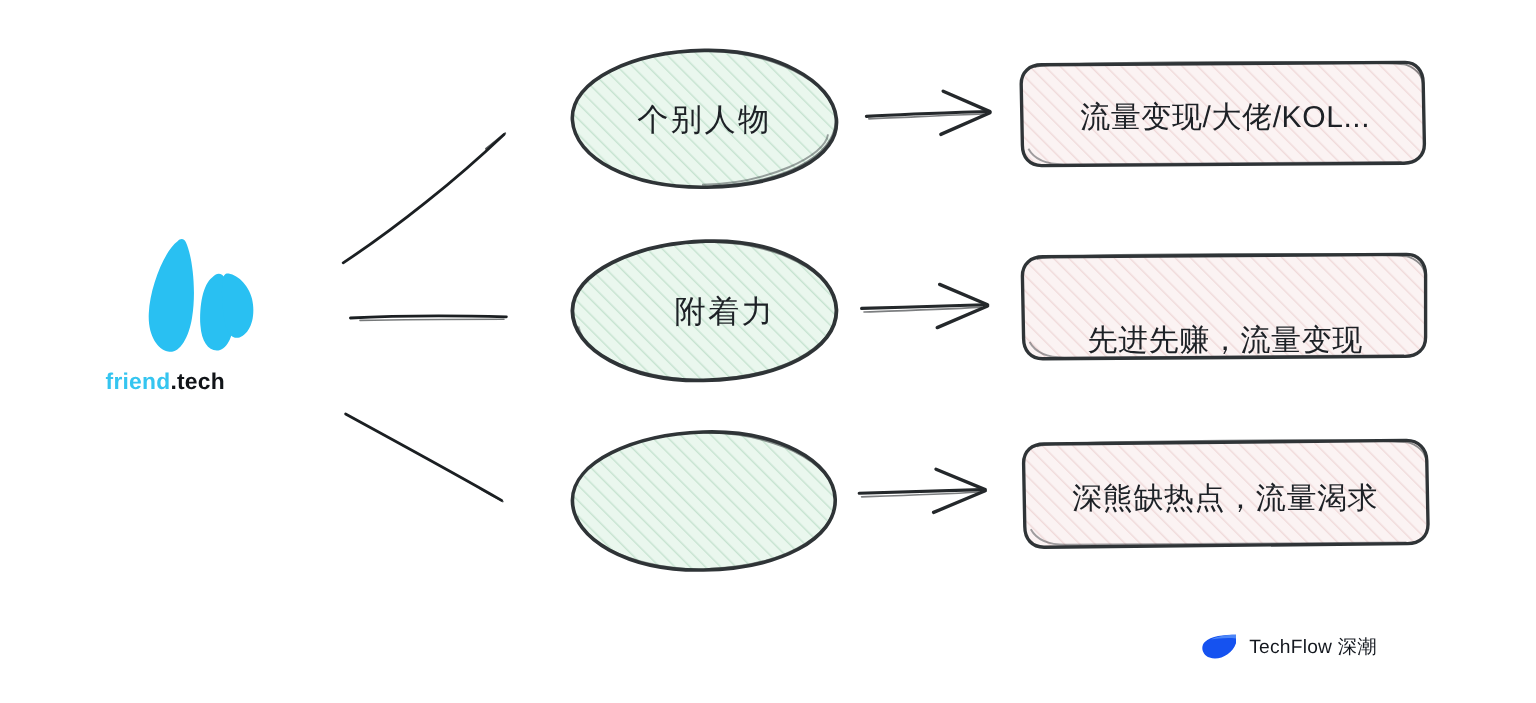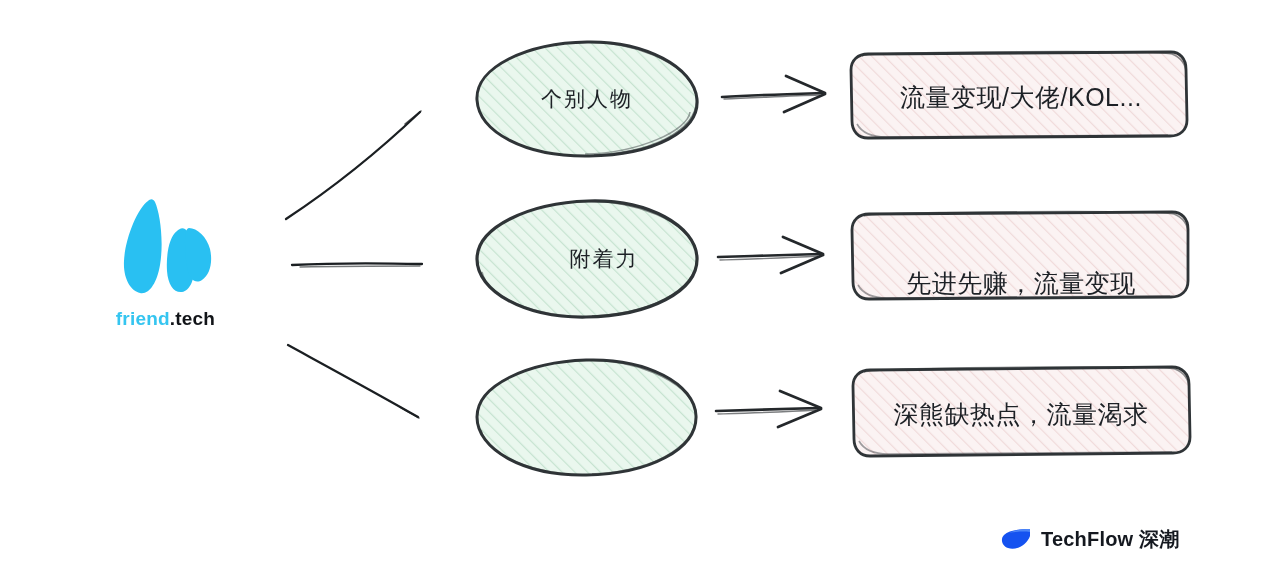--- a/index.html
+++ b/index.html
@@ -19,21 +19,20 @@
     overflow: hidden;
   }
 
   
   #brand {
     position: absolute;
     left: 88px;
     top: 195px;
     width: 155px;
     height: 145px;
-    text-align: center;
   }
   #brand-mark {
     width: 110px;
     height: 105px;
     margin: 0 auto;
     display: block;
   }
   #brand-wordmark {
     margin-top: 8px;
     font-size: 19px;
@@ -60,21 +59,21 @@
     display: flex;
     align-items: center;
     justify-content: center;
     color: #1d2126;
     font-size: 26px;
     letter-spacing: 1.5px;
     white-space: nowrap;
     font-family: "Liberation Sans", "DejaVu Sans", sans-serif;
   }
   .ellipse-label {
-    font-size: 21px;
+    font-size: 26px;
     letter-spacing: 2px;
     font-family: Liberation Serif, serif;
   }
   .box-label {
     font-size: 25px;
     letter-spacing: 0.5px;
   }
 
   
   #label-ellipse-0 { left: 478px; top:  40px; width: 218px; height: 118px; }
@@ -91,22 +90,22 @@
     position: absolute;
     left: 1000px;
     top: 519px;
     height: 40px;
     display: flex;
     align-items: center;
     gap: 9px;
   }
   #watermark-icon { width: 32px; height: 22px; display: block; }
   #watermark-text {
-    font-size: 20px;
-    font-weight: bold;
+    font-size: 16px;
+    font-weight: normal;
     color: #14181f;
     letter-spacing: 0.2px;
     white-space: nowrap;
   }
 </style>
 </head>
 <body>
 
 <div id="canvas">
 

